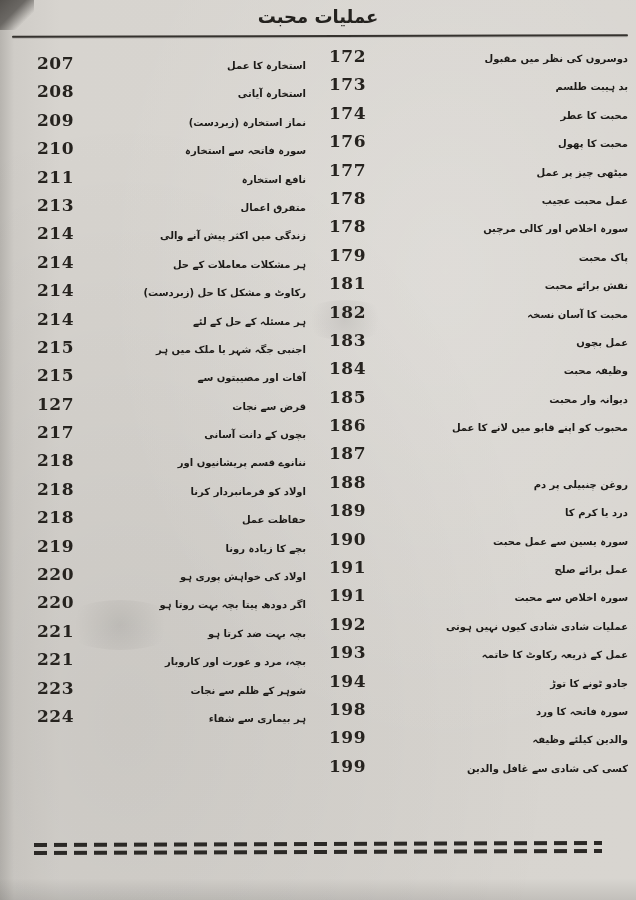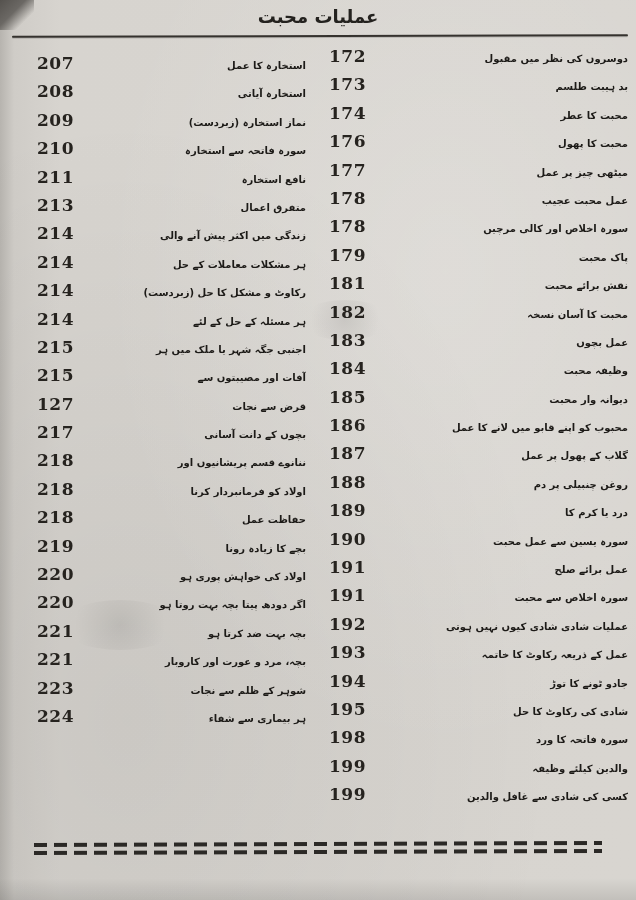--- a/index.html
+++ b/index.html
@@ -230,21 +230,20 @@
       <div class="toc-row">
         <span class="page-no">185</span>
         <span class="entry-title">دیوانہ وار محبت</span>
       </div>
       <div class="toc-row">
         <span class="page-no">186</span>
         <span class="entry-title">محبوب کو اپنے قابو میں لانے کا عمل</span>
       </div>
       <div class="toc-row">
         <span class="page-no">187</span>
-        <span class="entry-title">گلاب کے پھول پر عمل</span>
       </div>
       <div class="toc-row">
         <span class="page-no">188</span>
         <span class="entry-title">روغن چنبیلی پر دم</span>
       </div>
       <div class="toc-row">
         <span class="page-no">189</span>
         <span class="entry-title">درد یا کرم کا</span>
       </div>
       <div class="toc-row">
@@ -263,24 +262,20 @@
         <span class="page-no">192</span>
         <span class="entry-title">عملیات شادی شادی کیوں نہیں ہوتی</span>
       </div>
       <div class="toc-row">
         <span class="page-no">193</span>
         <span class="entry-title">عمل کے ذریعہ رکاوٹ کا خاتمہ</span>
       </div>
       <div class="toc-row">
         <span class="page-no">194</span>
         <span class="entry-title">جادو ٹونے کا توڑ</span>
-      </div>
-      <div class="toc-row">
-        <span class="page-no">195</span>
-        <span class="entry-title">شادی کی رکاوٹ کا حل</span>
       </div>
       <div class="toc-row">
         <span class="page-no">198</span>
         <span class="entry-title">سورہ فاتحہ کا ورد</span>
       </div>
       <div class="toc-row">
         <span class="page-no">199</span>
         <span class="entry-title">والدین کیلئے وظیفہ</span>
       </div>
       <div class="toc-row">

